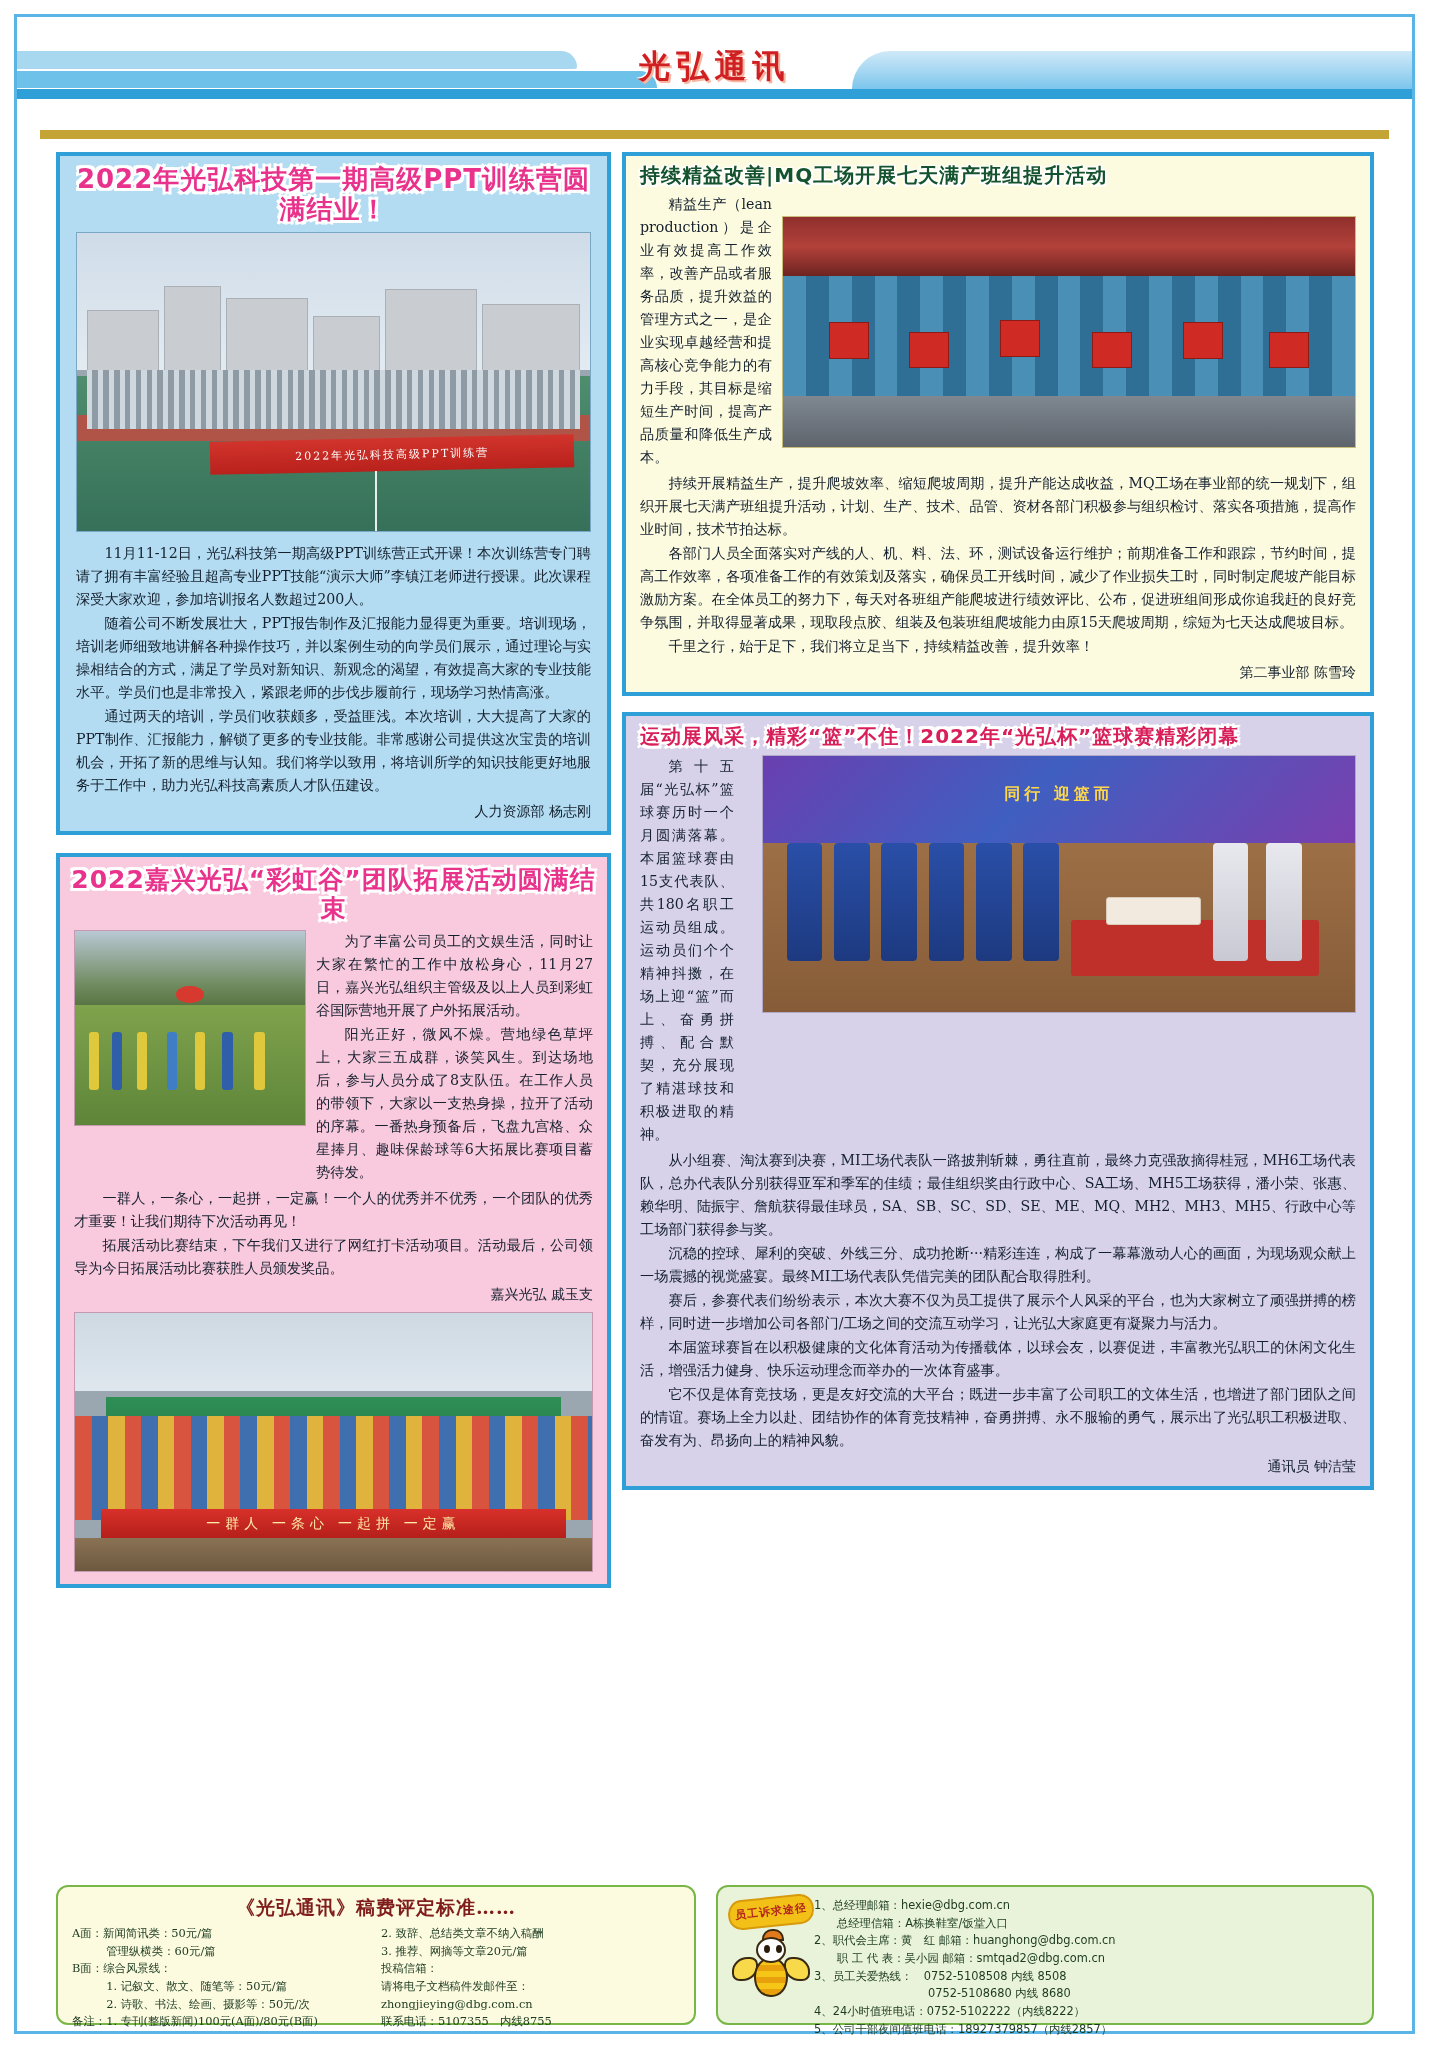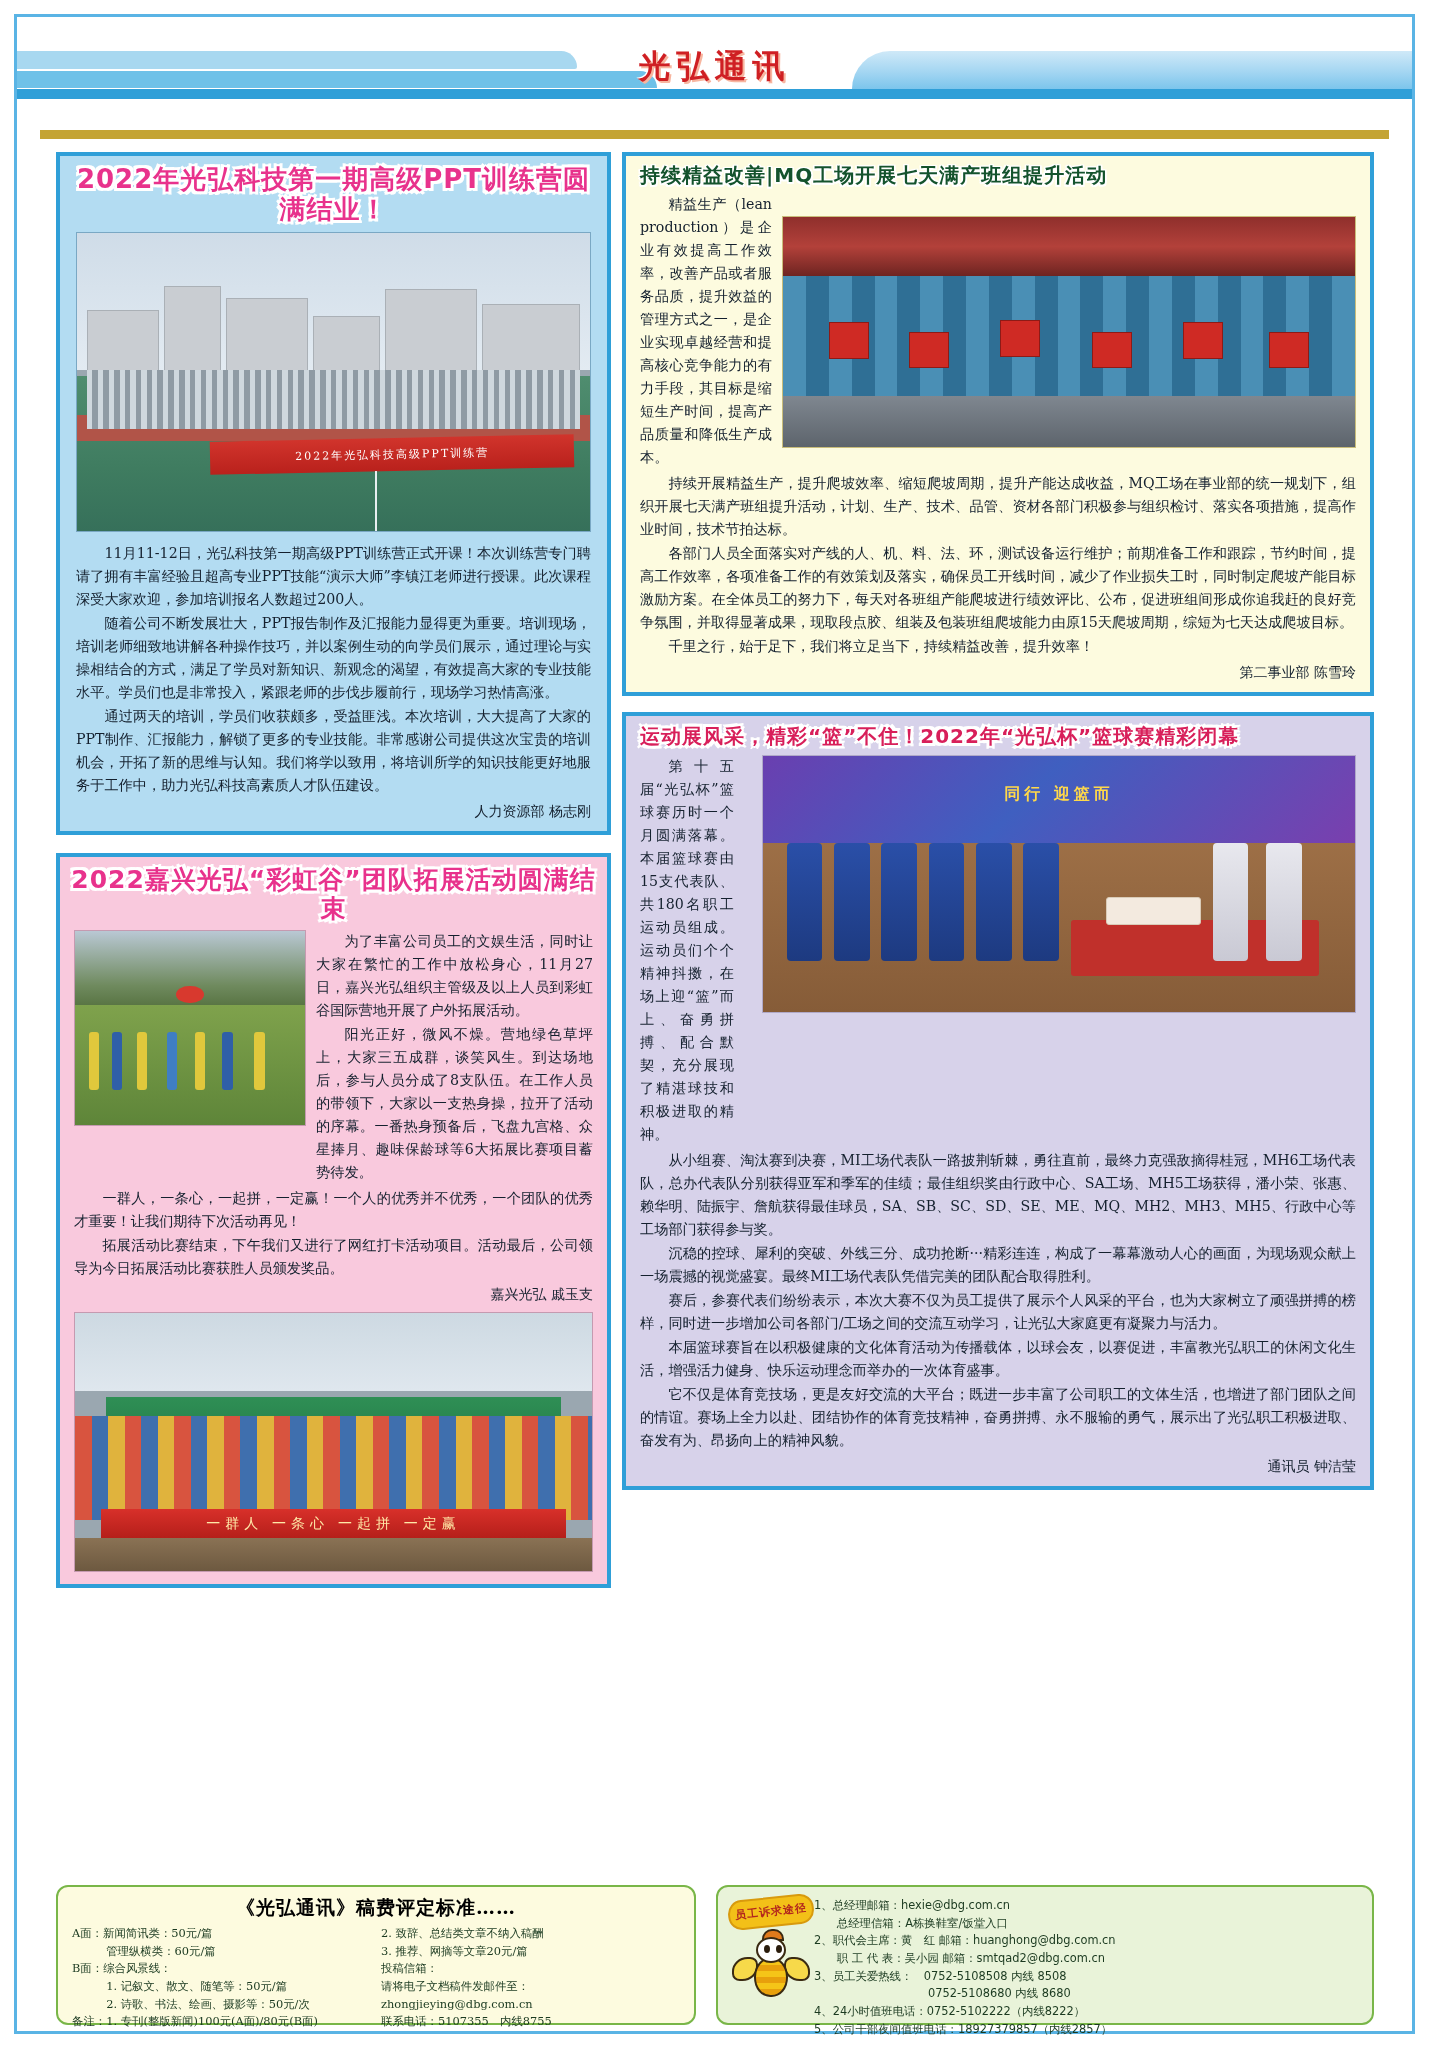--- a/index.html
+++ b/index.html
@@ -214,21 +214,21 @@
   .footer-wrap { position:absolute; left:56px; top:1885px; width:1318px; height:140px; }
   .fbox {
     position:absolute; top:0; height:140px;
     border:2px solid #79b648; border-radius:12px;
     background:#fdfbdf;
   }
   .fbox.left  { left:0;    width:640px; }
   .fbox.right { left:660px; width:658px; background:#e9f3d9; }
   .fbox-title {
     text-align:center; font-weight:bold; font-size:19px;
-    color:#000000; padding-top:8px; letter-spacing:1px;
+    color:#7f1d1d; padding-top:8px; letter-spacing:1px;
     font-family:"DejaVu Serif","Liberation Serif",serif;
   }
   .fee-grid { display:flex; padding:4px 14px 0 14px; gap:10px; }
   .fee-col  { flex:1; font-size:11.4px; line-height:1.55; color:#1b3a20;
               font-family:"DejaVu Serif","Liberation Serif",serif; }
   .contact-list { padding:10px 12px 0 96px; font-size:11.4px; line-height:1.55;
               color:#1b3a20; font-family:"DejaVu Sans","Liberation Sans",sans-serif; }
   .contact-list div { white-space:nowrap; }
 
   

